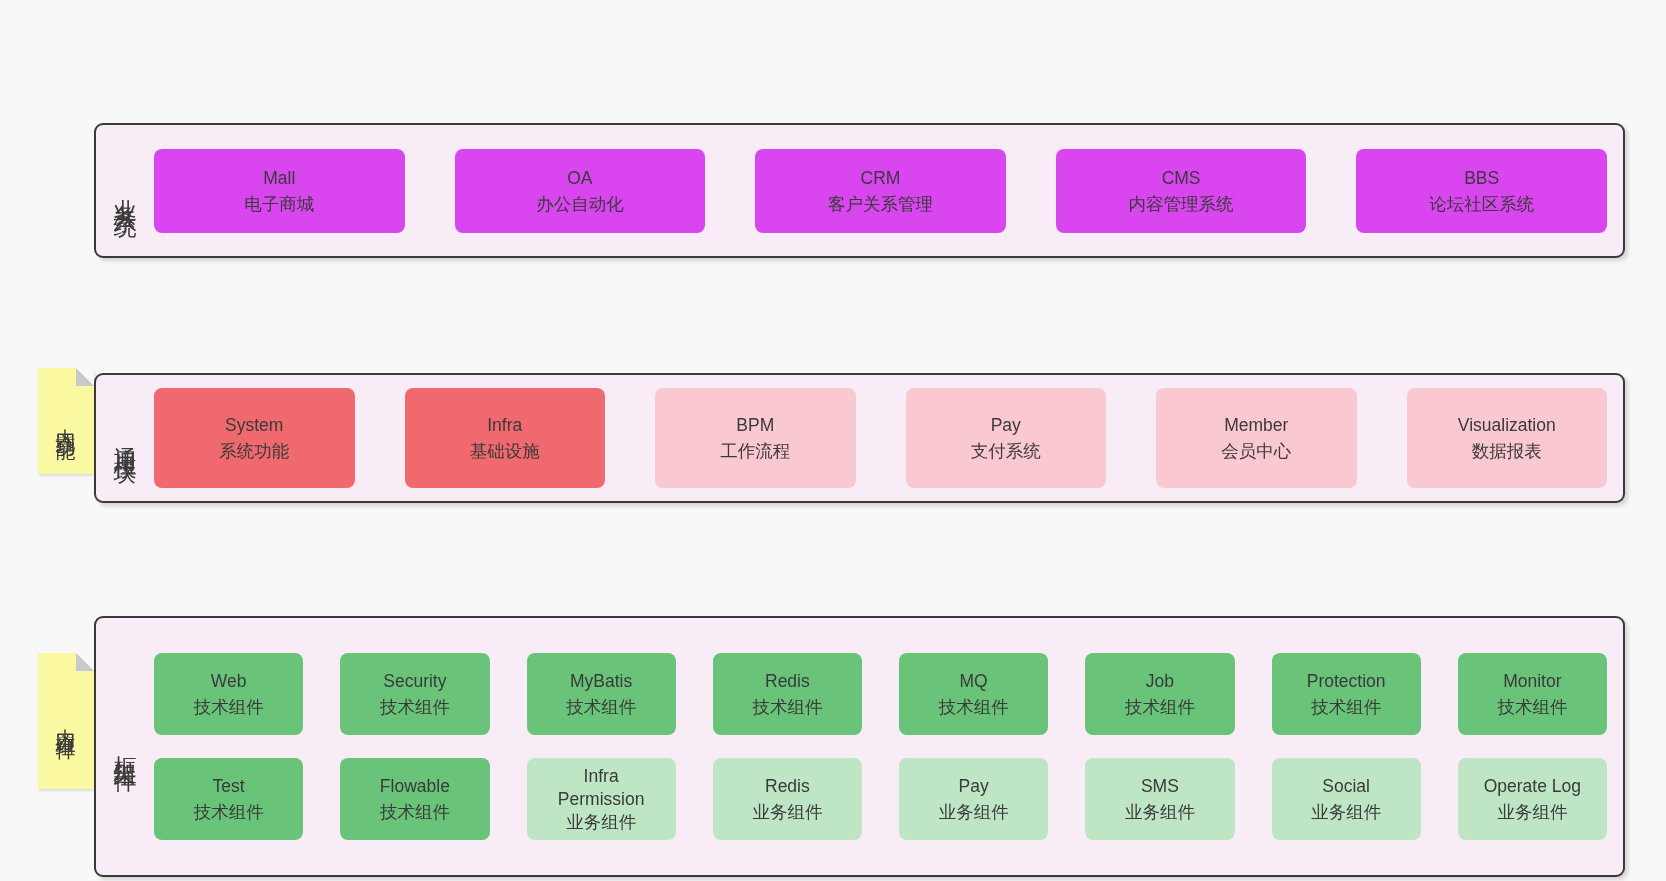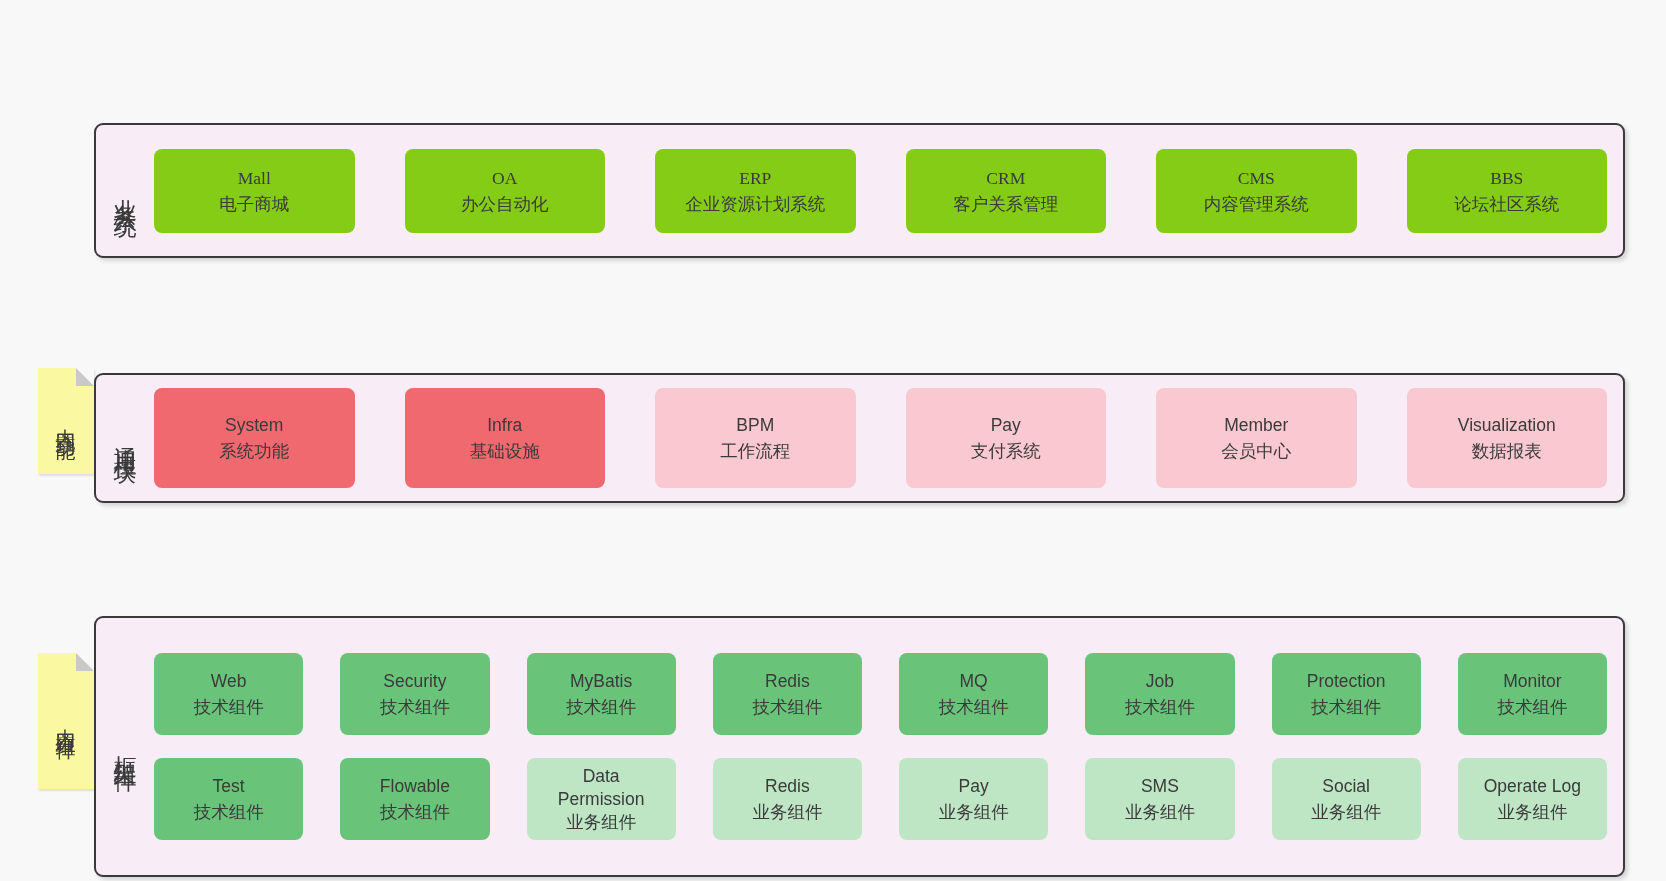--- a/index.html
+++ b/index.html
@@ -62,21 +62,21 @@
     border-radius:8px;
     display:flex;flex-direction:column;
     align-items:center;justify-content:center;
     text-align:center;
     color:#3a3a3a;
     font-size:17.5px;
     line-height:26px;
   }
   .layer-mid .box{height:100px;}
   .boxes-grid .box{height:82px;flex:none;}
-  .b-blue{background:#84cc16;font-family:Liberation Serif, serif;}
+  .b-blue{background:#d946ef;}
   .b-red{background:#f0696e;}
   .b-pink{background:#fac8d0;}
   .b-green{background:#69c47a;}
   .b-lgreen{background:#bee6c5;}
   .box-narrow{line-height:23px;}
   .box-narrow .en{display:block;max-width:104px;}
   
   .note{
     position:absolute;
     left:38px;width:56px;
@@ -124,24 +124,20 @@
     <div class="boxes">
       <div class="box b-blue">
         <span class="en">Mall</span>
         <span class="zh">电子商城</span>
       </div>
       <div class="box b-blue">
         <span class="en">OA</span>
         <span class="zh">办公自动化</span>
       </div>
       <div class="box b-blue">
-        <span class="en">ERP</span>
-        <span class="zh">企业资源计划系统</span>
-      </div>
-      <div class="box b-blue">
         <span class="en">CRM</span>
         <span class="zh">客户关系管理</span>
       </div>
       <div class="box b-blue">
         <span class="en">CMS</span>
         <span class="zh">内容管理系统</span>
       </div>
       <div class="box b-blue">
         <span class="en">BBS</span>
         <span class="zh">论坛社区系统</span>
@@ -234,21 +230,21 @@
 
       <div class="box b-green">
         <span class="en">Test</span>
         <span class="zh">技术组件</span>
       </div>
       <div class="box b-green">
         <span class="en">Flowable</span>
         <span class="zh">技术组件</span>
       </div>
       <div class="box b-lgreen box-narrow">
-        <span class="en">Data Permission</span>
+        <span class="en">Infra Permission</span>
         <span class="zh">业务组件</span>
       </div>
       <div class="box b-lgreen">
         <span class="en">Redis</span>
         <span class="zh">业务组件</span>
       </div>
       <div class="box b-lgreen">
         <span class="en">Pay</span>
         <span class="zh">业务组件</span>
       </div>

